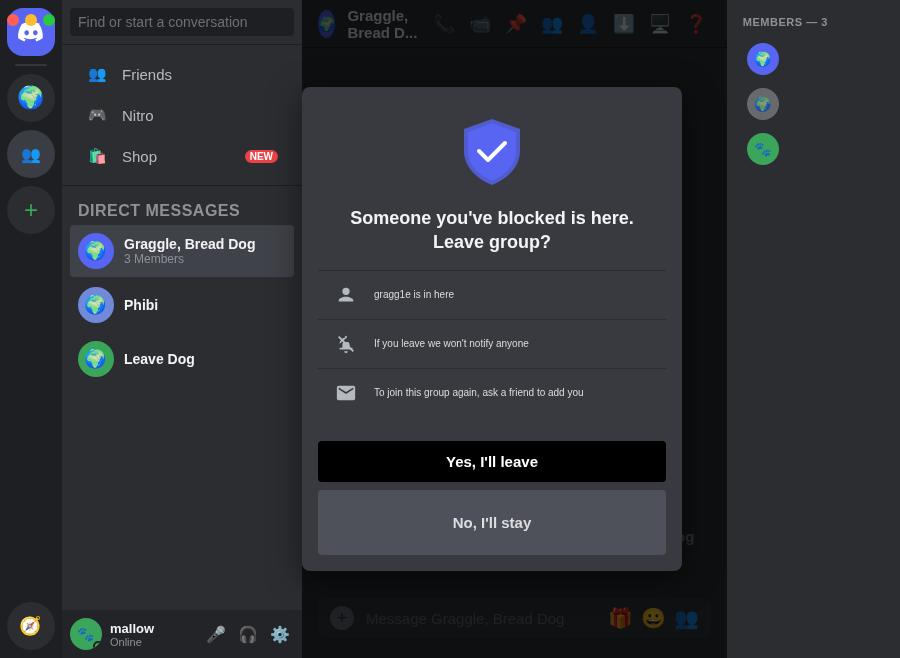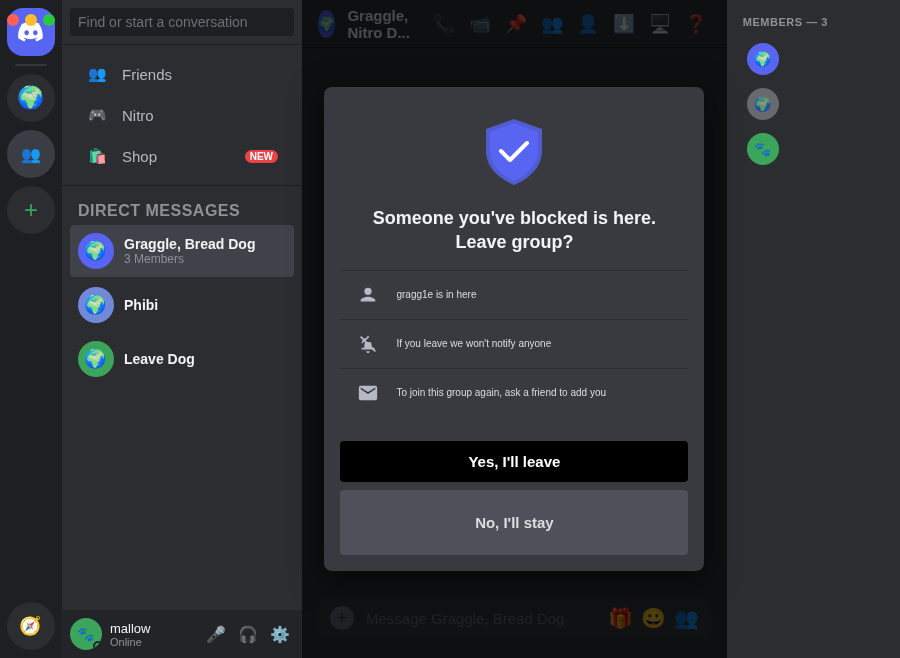--- a/index.html
+++ b/index.html
@@ -186,21 +186,21 @@
       width: 10px;
       height: 10px;
       background: #3ba55c;
       border-radius: 50%;
       border: 2px solid #232428;
       position: absolute;
       bottom: -1px;
       right: -1px;
     }
     .user-info { flex: 1; }
-    .user-name-small { font-size: 13px; font-weight: 400; color: #f2f3f5; }
+    .user-name-small { font-size: 13px; font-weight: 700; color: #f2f3f5; }
     .user-status-text { font-size: 11px; color: #8e9297; }
     .user-controls { display: flex; gap: 4px; }
     .user-ctrl-btn {
       width: 28px;
       height: 28px;
       border-radius: 4px;
       display: flex;
       align-items: center;
       justify-content: center;
       color: #b5bac1;
@@ -384,21 +384,21 @@
       overflow: hidden;
     }
 
     
     .modal-overlay {
       position: absolute;
       top: 0; left: 0; right: 0; bottom: 0;
       background: rgba(0,0,0,0.7);
       display: flex;
       align-items: center;
-      justify-content: center;
+      justify-content: flex-start;
       z-index: 100;
     }
 
     .modal {
       background: #383a40;
       border-radius: 8px;
       width: 380px;
       padding: 0;
       overflow: hidden;
       box-shadow: 0 8px 32px rgba(0,0,0,0.5);
@@ -591,21 +591,21 @@
         <div class="user-ctrl-btn">🎧</div>
         <div class="user-ctrl-btn">⚙️</div>
       </div>
     </div>
   </div>
 
   <div class="chat-area">
 
     <div class="chat-header">
       <div class="header-avatar" style="font-size:14px;">🌍</div>
-      <div class="header-title">Graggle, Nitro D...</div>
+      <div class="header-title">Graggle, Bread D...</div>
       <div class="header-actions">
         <div class="header-icon-btn">📞</div>
         <div class="header-icon-btn">📹</div>
         <div class="header-icon-btn">📌</div>
         <div class="header-icon-btn">👥</div>
         <div class="header-icon-btn">👤</div>
         <div class="header-icon-btn">⬇️</div>
         <div class="header-icon-btn">🖥️</div>
         <div class="header-icon-btn">❓</div>
       </div>

